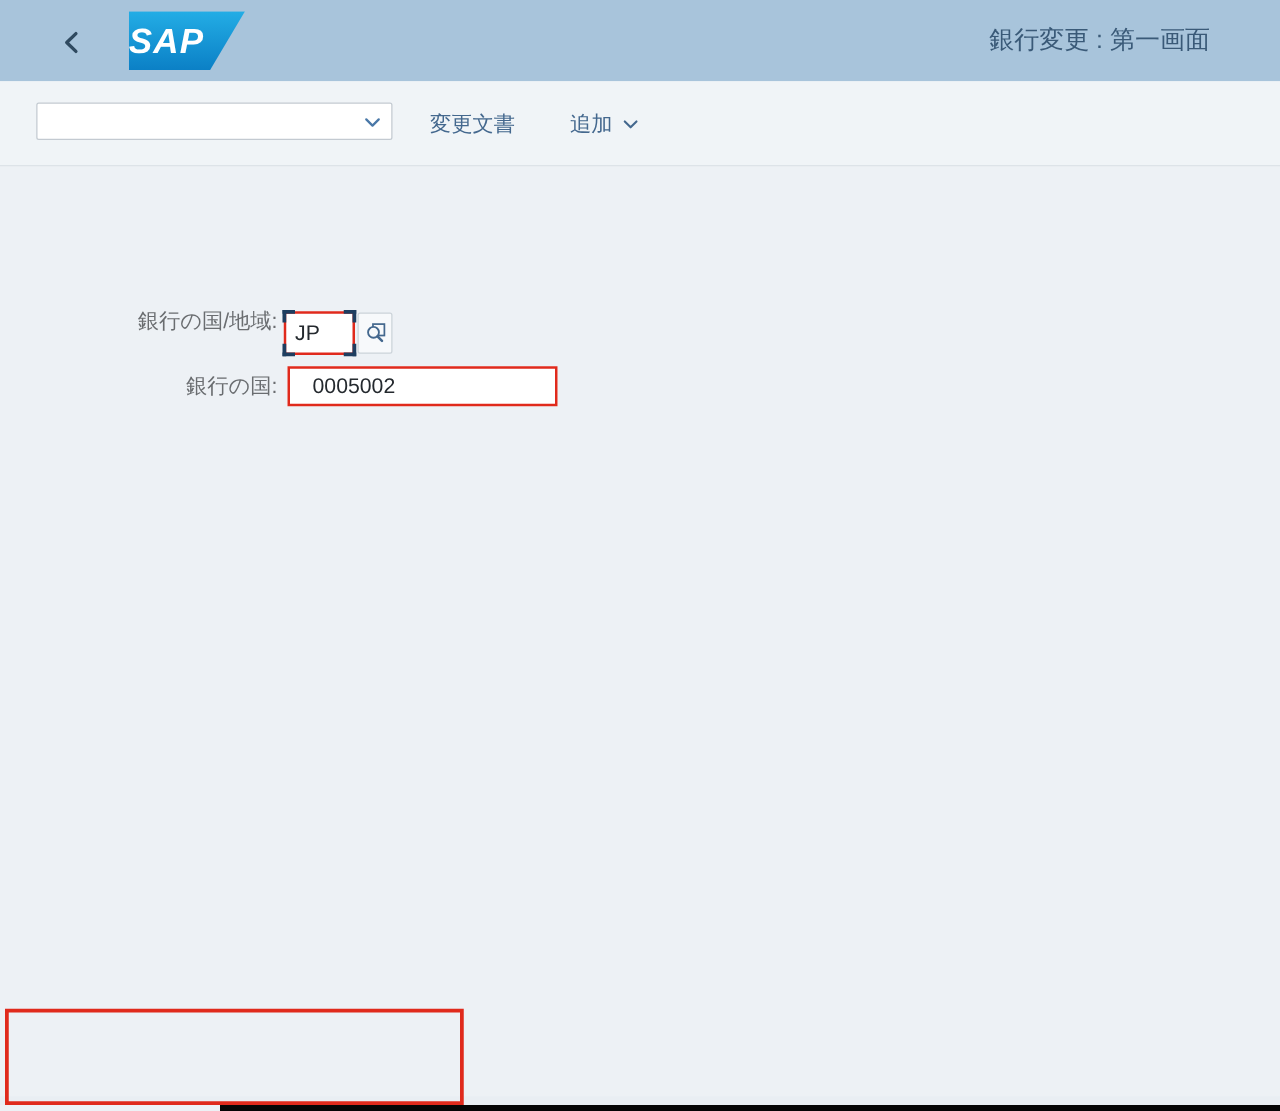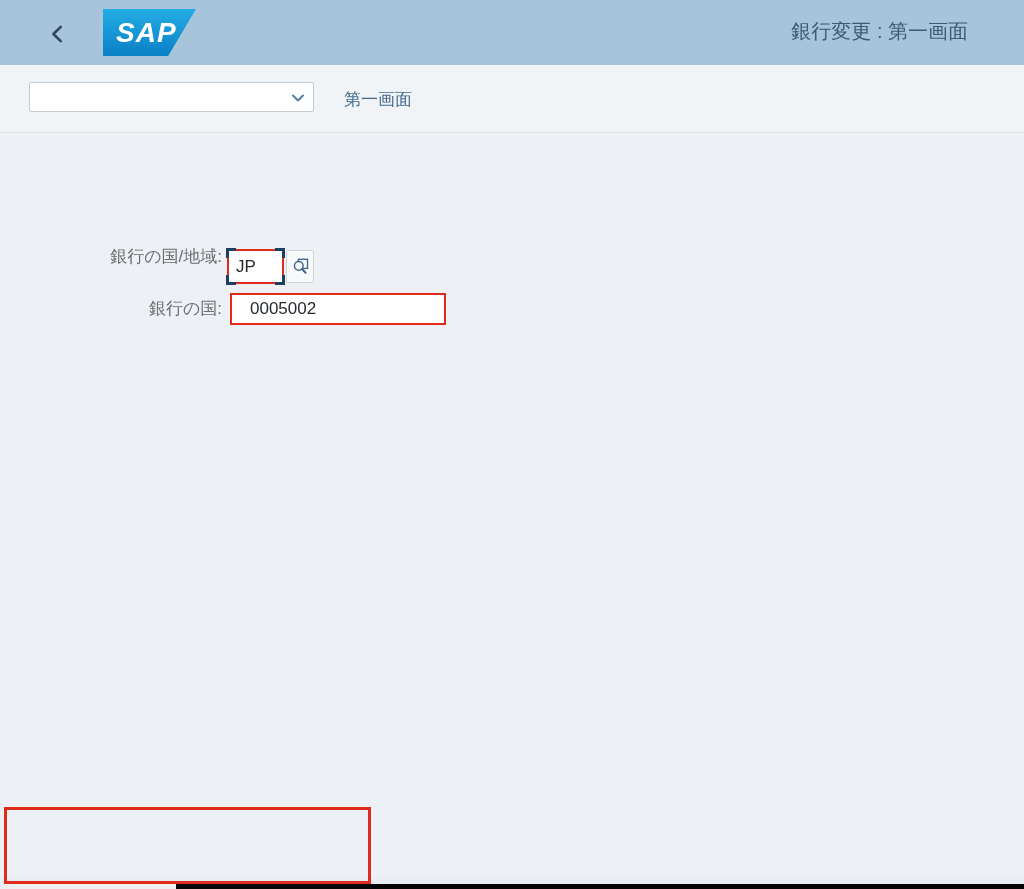--- a/index.html
+++ b/index.html
@@ -30,21 +30,21 @@
     cursor: pointer;
     display: flex; align-items: center; justify-content: center;
   }
   .sap-logo {
     position: absolute;
     left: 103px; top: 9px;
     width: 93px; height: 47px;
     background: linear-gradient(180deg, #23ade5 0%, #0b80c6 100%);
     clip-path: polygon(0 0, 100% 0, 70% 100%, 0 100%);
     display: flex; align-items: center;
-    padding-left: 13px;
+    padding-left: 0;
     cursor: pointer;
   }
   .sap-logo-text {
     color: #ffffff;
     font-weight: bold;
     font-style: italic;
     font-size: 28px;
     letter-spacing: 1px;
   }
   .page-title {
@@ -243,21 +243,29 @@
   <div class="toolbar">
     <div class="combobox">
       <input class="combobox-input" type="text" value="" style="">
       <span class="chevron">
         <svg width="16" height="16" viewBox="0 0 16 16" fill="none">
           <path d="M3 5.5 L8 10.5 L13 5.5" stroke="#4a78a8" stroke-width="1.8" stroke-linecap="round" stroke-linejoin="round"></path>
         </svg>
       </span>
     </div>
     <button class="toolbar-link change-doc">
-      <span>第一画面</span>
+      <span>変更文書</span>
+    </button>
+    <button class="toolbar-link add-menu">
+      <span>追加</span>
+      <span style="display:flex;">
+        <svg width="15" height="15" viewBox="0 0 16 16" fill="none">
+          <path d="M3 5.5 L8 10.5 L13 5.5" stroke="#44688e" stroke-width="1.8" stroke-linecap="round" stroke-linejoin="round"></path>
+        </svg>
+      </span>
     </button>
   </div>
 
   <div class="main-content">
 
     <div class="field-label label-country">銀行の国/地域:</div>
 
     <div class="country-field-wrap">
       <input class="country-input" type="text" value="JP" style="">
       <span class="focus-corner tl"></span>

